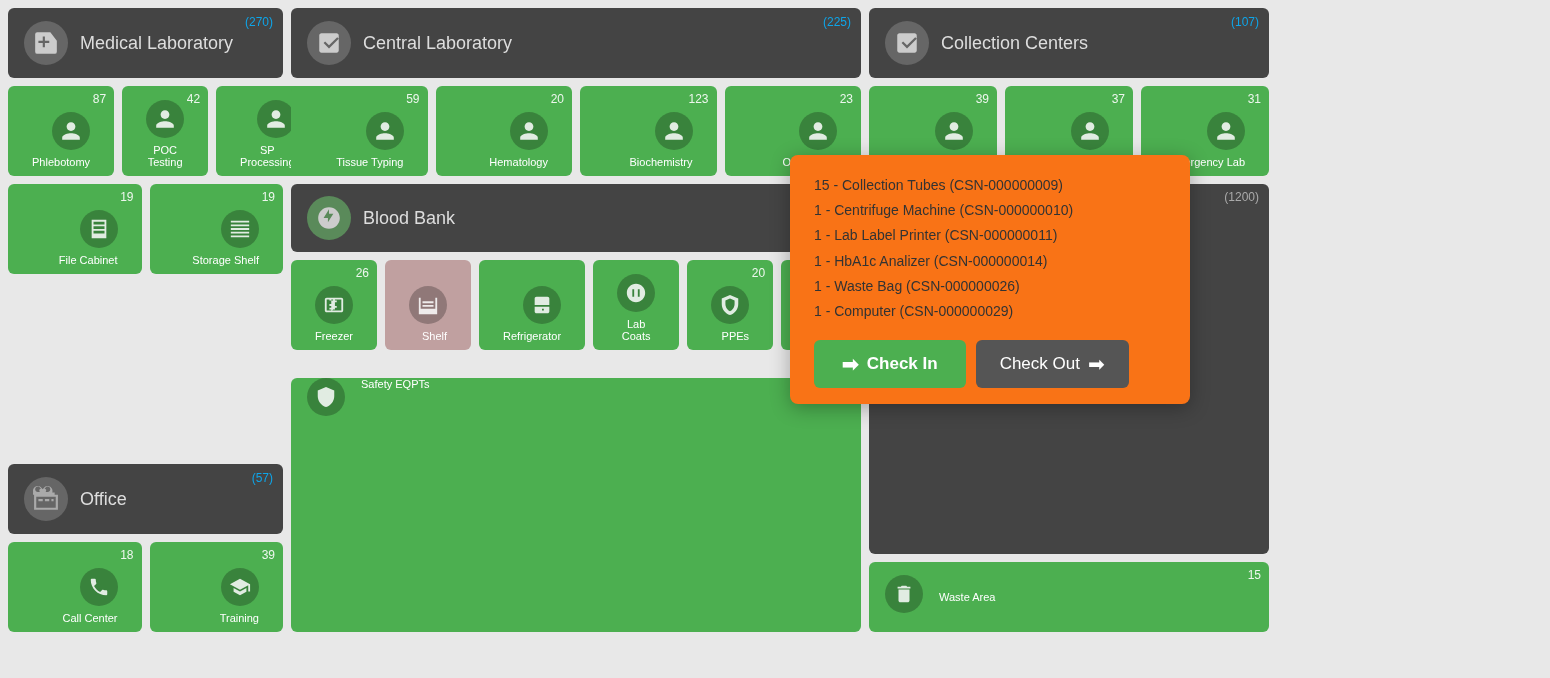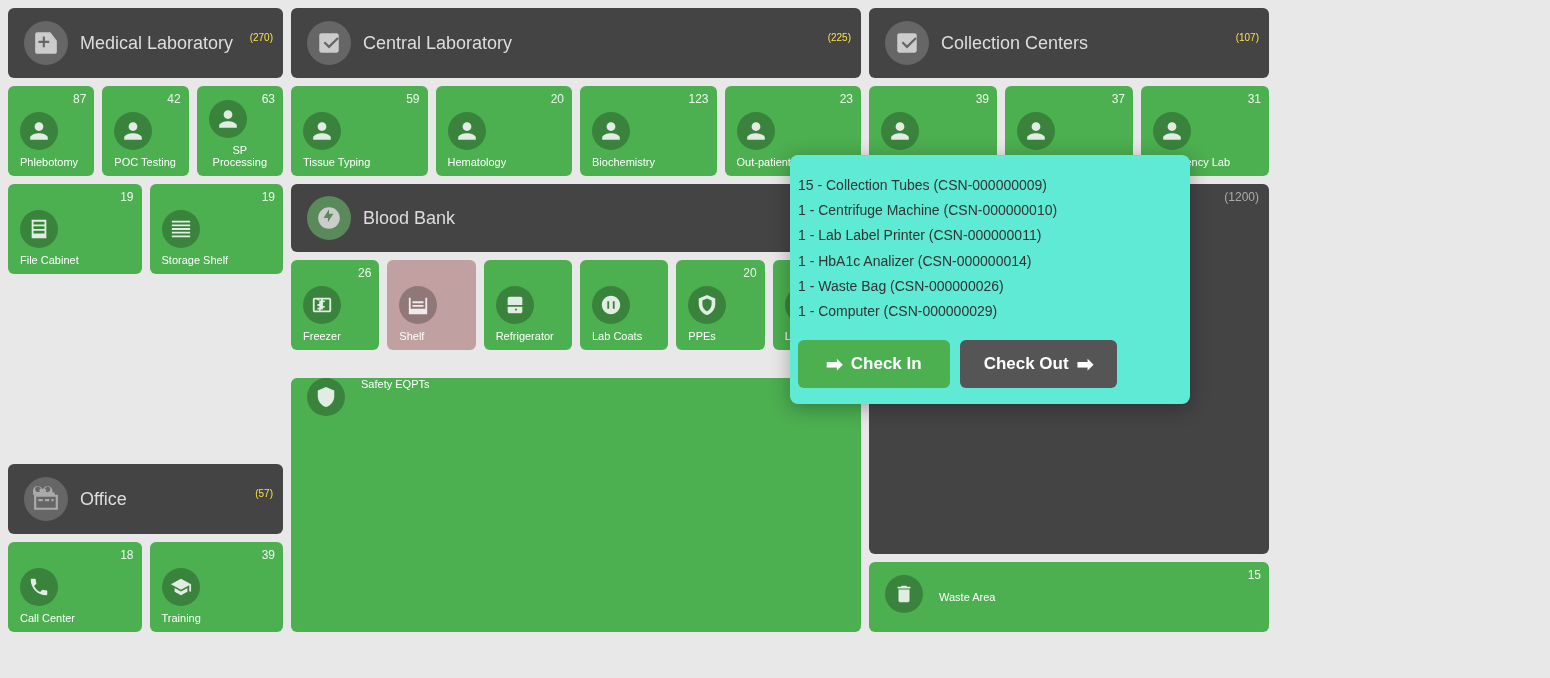--- a/index.html
+++ b/index.html
@@ -19,24 +19,24 @@
       border-radius: 6px;
       padding: 12px 16px;
       display: flex;
       align-items: center;
       gap: 12px;
       position: relative;
       min-height: 70px;
     }
     .section-header .count-badge {
       position: absolute;
-      top: 24px;
+      top: 7px;
       right: 10px;
-      color: #fde047;
-      font-size: 10px;
+      color: #0ea5e9;
+      font-size: 12px;
     }
     .section-header .title {
       font-size: 18px;
       color: #ddd;
       font-weight: 400;
     }
 
     
     .icon-circle {
       width: 44px;
@@ -56,26 +56,26 @@
 
     
     .tile-row {
       display: flex;
       gap: 8px;
     }
     .tile {
       background: #4caf50;
       border-radius: 6px;
       color: white;
-      padding: 10px 12px 8px;
+      padding: 10px 24px 8px;
       position: relative;
       cursor: pointer;
       display: flex;
       flex-direction: column;
-      align-items: flex-start;
+      align-items: flex-end;
       justify-content: flex-end;
       min-height: 90px;
       flex: 1;
     }
     .tile.muted {
       background: #c0a0a0;
     }
     .tile .tile-count {
       position: absolute;
       top: 6px;
@@ -100,24 +100,24 @@
       font-weight: 500;
       color: white;
     }
 
     
     .popup-overlay {
       position: absolute;
       top: 155px;
       left: 790px;
       z-index: 100;
-      background: #5eead4;
+      background: #f97316;
       border-radius: 8px;
       box-shadow: 0 4px 20px rgba(0,0,0,0.3);
-      padding: 18px 8px 16px;
+      padding: 18px 24px 16px;
       min-width: 400px;
     }
     .popup-items {
       margin-bottom: 16px;
     }
     .popup-items p {
       font-size: 14px;
       color: #333;
       line-height: 1.8;
     }
@@ -138,21 +138,21 @@
       align-items: center;
       gap: 8px;
     }
     .btn-checkout {
       background: #555;
       color: white;
       border: none;
       border-radius: 6px;
       padding: 12px 24px;
       font-size: 17px;
-      font-weight: 700;
+      font-weight: 400;
       cursor: pointer;
       display: flex;
       align-items: center;
       gap: 8px;
     }
 
     
     .right-section {
       background: #444;
       border-radius: 6px;

